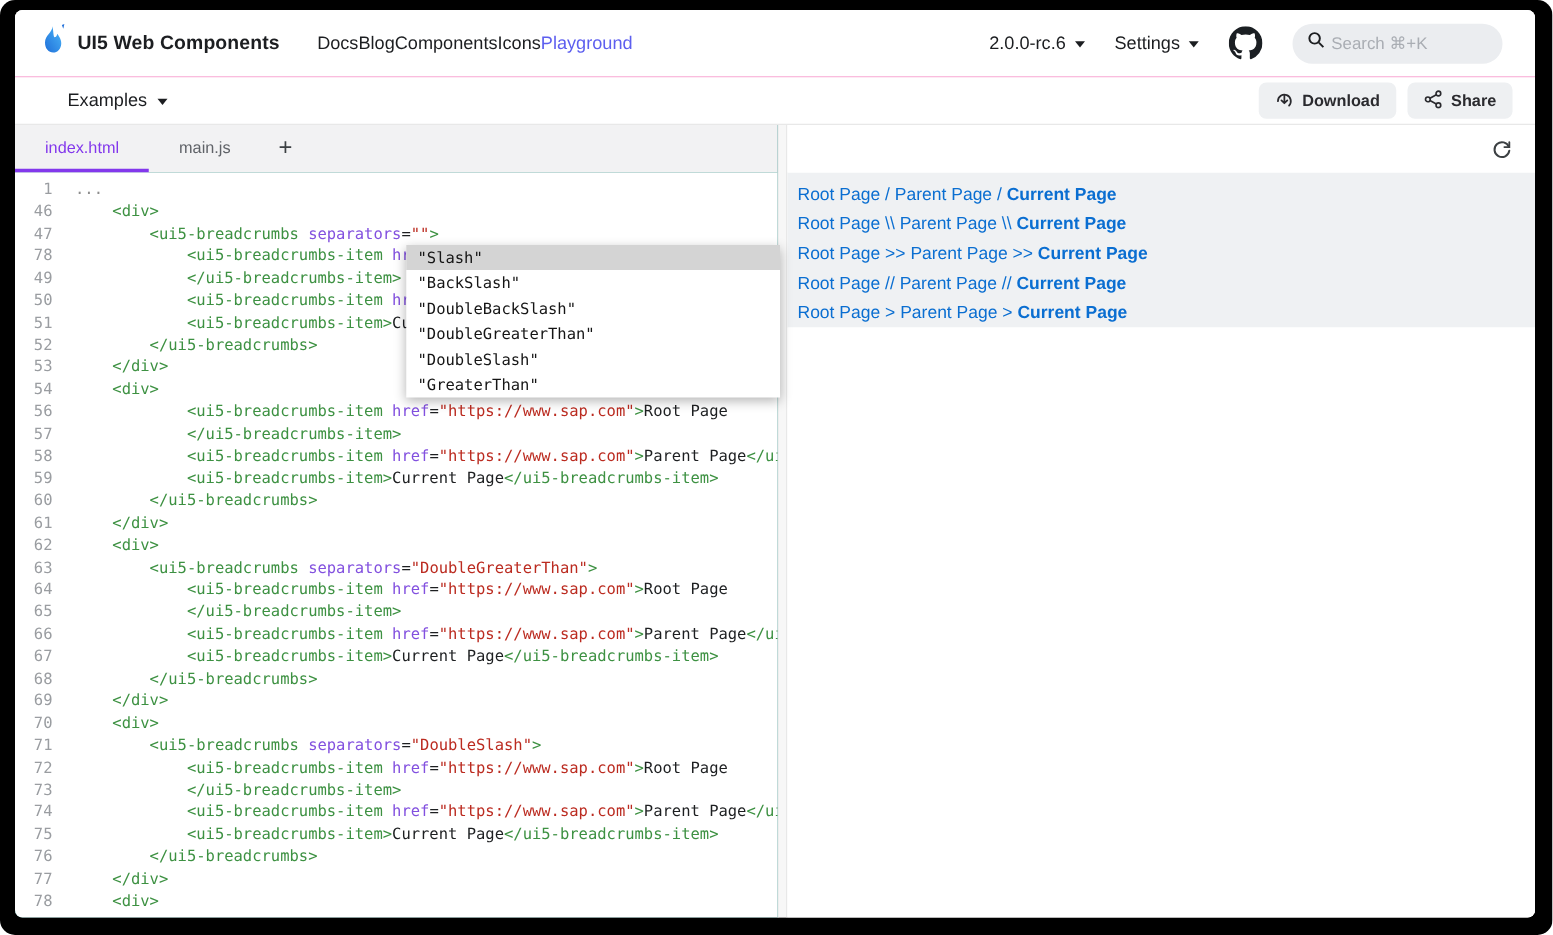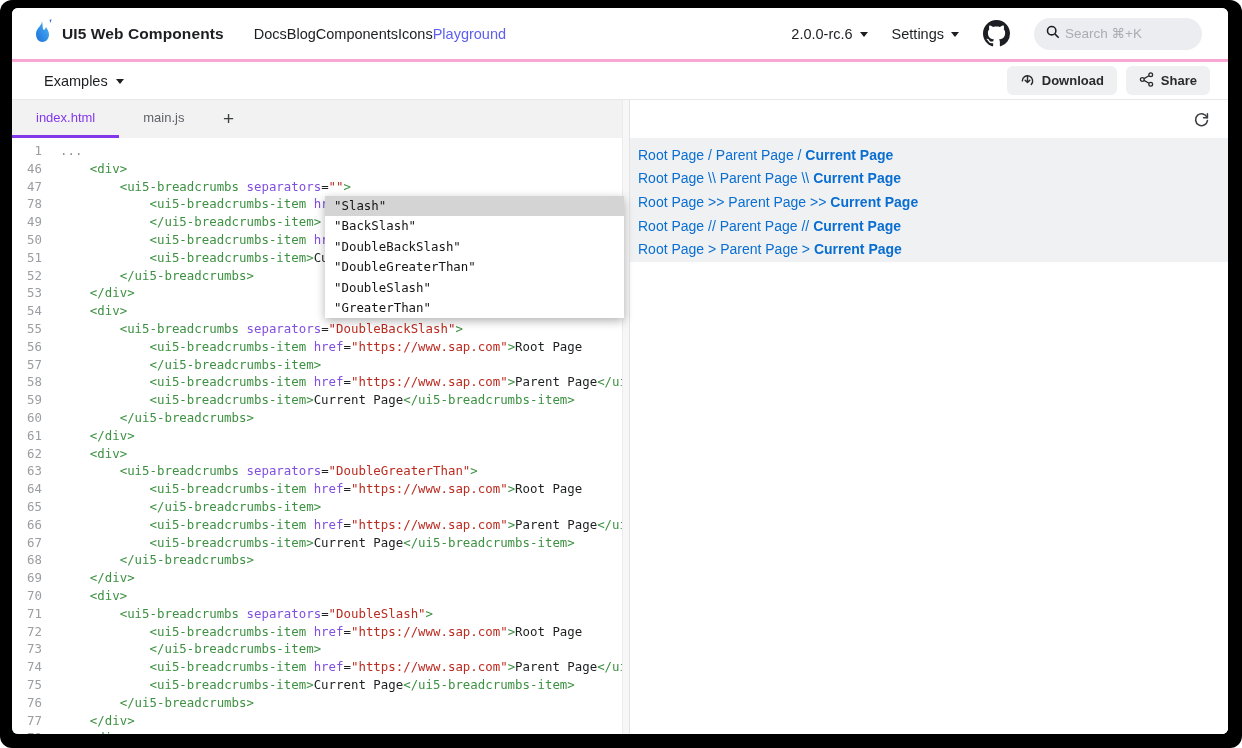--- a/index.html
+++ b/index.html
@@ -3,36 +3,36 @@
 <meta charset="utf-8">
 <style>
   * { margin:0; padding:0; box-sizing:border-box; }
   html,body { background:#ffffff; }
   body { width:1242px; height:748px; font-family:"Liberation Sans", sans-serif; }
 
   .canvas { position:relative; width:1242px; height:748px; background:#000; border-radius:12px; overflow:hidden; }
   .app { position:absolute; left:12px; top:8px; width:1216px; height:726px; background:#fff; border-radius:6px; overflow:hidden; display:flex; flex-direction:column; }
 
   
-  .nav { height:54px; flex:0 0 54px; display:flex; align-items:center; padding:0 26px 0 20px; border-bottom:3px solid #f9a8d4; background:#fff; }
+  .nav { height:54px; flex:0 0 54px; display:flex; align-items:center; padding:0 26px 0 20px; border-bottom:1px solid #f9a8d4; background:#fff; }
   .brand { display:flex; align-items:center; gap:8px; cursor:pointer; }
   .brand-title { font-size:15.5px; font-weight:700; color:#1c1e21; letter-spacing:.1px; }
   .nav-links { display:flex; align-items:center; margin-left:30px; }
   .nav-link { font-size:14.5px; color:#1c1e21; cursor:pointer; }
   .nav-link.active { color:#5d5fef; }
   .nav-right { margin-left:auto; display:flex; align-items:center; gap:24px; }
   .nav-drop { display:flex; align-items:center; gap:7px; font-size:14.5px; color:#1c1e21; cursor:pointer; }
   .caret { width:0; height:0; border-left:4.5px solid transparent; border-right:4.5px solid transparent; border-top:5.5px solid #1c1e21; display:inline-block; margin-top:2px; }
   .gh { width:27px; height:27px; display:flex; align-items:center; justify-content:center; cursor:pointer; }
   .searchbox { display:flex; align-items:center; gap:5px; width:168px; height:32px; border-radius:16px; background:#ebedf0; padding:0 12px; }
   .searchbox input { border:0; outline:0; background:transparent; font-size:13.5px; color:#333; width:120px; font-family:"Liberation Sans", sans-serif; }
   .searchbox input::placeholder { color:#a9adb3; }
 
   
-  .toolbar { height:38px; flex:0 0 38px; display:flex; align-items:center; padding:0 18px 0 32px; background:#fff; border-bottom:1px solid #e8e8e8; }
+  .toolbar { height:38px; flex:0 0 38px; display:flex; align-items:center; padding:0 18px 0 42px; background:#fff; border-bottom:1px solid #e8e8e8; }
   .examples { display:flex; align-items:center; gap:8px; font-size:14.5px; color:#1c1e21; cursor:pointer; }
   .toolbar-right { margin-left:auto; display:flex; align-items:center; gap:9px; }
   .tbtn { display:flex; align-items:center; gap:7px; height:29px; padding:0 13px; border-radius:6px; background:#eef0f2; border:0; font-size:13px; font-weight:700; color:#2a2a2e; cursor:pointer; font-family:"Liberation Sans", sans-serif; }
 
   
   .main { flex:1; display:flex; min-height:0; }
   .editor-pane { width:610px; flex:0 0 610px; position:relative; background:#0f766e; }
   .scroll-strip { width:8px; flex:0 0 8px; background:#f7f7f7; border-left:1px solid #ececec; border-right:1px solid #e3e3e3; }
   .preview-pane { flex:1; background:#fff; display:flex; flex-direction:column; min-width:0; }
 
@@ -166,21 +166,20 @@
             <div class="code-line"><span class="ln">1</span><span class="src"><span class="tk-fold">...</span></span></div>
             <div class="code-line"><span class="ln">46</span><span class="src"><span class="tk-p">    </span><span class="tk-tag">&lt;div&gt;</span></span></div>
             <div class="code-line"><span class="ln">47</span><span class="src"><span class="tk-p">        </span><span class="tk-tag">&lt;ui5-breadcrumbs</span><span class="tk-p"> </span><span class="tk-attr">separators</span><span class="tk-p">=</span><span class="tk-str">""</span><span class="tk-tag">&gt;</span></span></div>
             <div class="code-line"><span class="ln">78</span><span class="src"><span class="tk-p">            </span><span class="tk-tag">&lt;ui5-breadcrumbs-item</span><span class="tk-p"> </span><span class="tk-attr">href</span><span class="tk-p">=</span><span class="tk-str">"https://www.sap.com"</span><span class="tk-tag">&gt;</span><span class="tk-txt">Root Page</span></span></div>
             <div class="code-line"><span class="ln">49</span><span class="src"><span class="tk-p">            </span><span class="tk-tag">&lt;/ui5-breadcrumbs-item&gt;</span></span></div>
             <div class="code-line"><span class="ln">50</span><span class="src"><span class="tk-p">            </span><span class="tk-tag">&lt;ui5-breadcrumbs-item</span><span class="tk-p"> </span><span class="tk-attr">href</span><span class="tk-p">=</span><span class="tk-str">"https://www.sap.com"</span><span class="tk-tag">&gt;</span><span class="tk-txt">Parent Page</span><span class="tk-tag">&lt;/ui5-breadcrumbs-item&gt;</span></span></div>
             <div class="code-line"><span class="ln">51</span><span class="src"><span class="tk-p">            </span><span class="tk-tag">&lt;ui5-breadcrumbs-item&gt;</span><span class="tk-txt">Current Page</span><span class="tk-tag">&lt;/ui5-breadcrumbs-item&gt;</span></span></div>
             <div class="code-line"><span class="ln">52</span><span class="src"><span class="tk-p">        </span><span class="tk-tag">&lt;/ui5-breadcrumbs&gt;</span></span></div>
             <div class="code-line"><span class="ln">53</span><span class="src"><span class="tk-p">    </span><span class="tk-tag">&lt;/div&gt;</span></span></div>
             <div class="code-line"><span class="ln">54</span><span class="src"><span class="tk-p">    </span><span class="tk-tag">&lt;div&gt;</span></span></div>
-            <div class="code-line"><span class="ln">55</span><span class="src"><span class="tk-p">        </span><span class="tk-tag">&lt;ui5-breadcrumbs</span><span class="tk-p"> </span><span class="tk-attr">separators</span><span class="tk-p">=</span><span class="tk-str">"DoubleBackSlash"</span><span class="tk-tag">&gt;</span></span></div>
             <div class="code-line"><span class="ln">56</span><span class="src"><span class="tk-p">            </span><span class="tk-tag">&lt;ui5-breadcrumbs-item</span><span class="tk-p"> </span><span class="tk-attr">href</span><span class="tk-p">=</span><span class="tk-str">"https://www.sap.com"</span><span class="tk-tag">&gt;</span><span class="tk-txt">Root Page</span></span></div>
             <div class="code-line"><span class="ln">57</span><span class="src"><span class="tk-p">            </span><span class="tk-tag">&lt;/ui5-breadcrumbs-item&gt;</span></span></div>
             <div class="code-line"><span class="ln">58</span><span class="src"><span class="tk-p">            </span><span class="tk-tag">&lt;ui5-breadcrumbs-item</span><span class="tk-p"> </span><span class="tk-attr">href</span><span class="tk-p">=</span><span class="tk-str">"https://www.sap.com"</span><span class="tk-tag">&gt;</span><span class="tk-txt">Parent Page</span><span class="tk-tag">&lt;/ui5-breadcrumbs-item&gt;</span></span></div>
             <div class="code-line"><span class="ln">59</span><span class="src"><span class="tk-p">            </span><span class="tk-tag">&lt;ui5-breadcrumbs-item&gt;</span><span class="tk-txt">Current Page</span><span class="tk-tag">&lt;/ui5-breadcrumbs-item&gt;</span></span></div>
             <div class="code-line"><span class="ln">60</span><span class="src"><span class="tk-p">        </span><span class="tk-tag">&lt;/ui5-breadcrumbs&gt;</span></span></div>
             <div class="code-line"><span class="ln">61</span><span class="src"><span class="tk-p">    </span><span class="tk-tag">&lt;/div&gt;</span></span></div>
             <div class="code-line"><span class="ln">62</span><span class="src"><span class="tk-p">    </span><span class="tk-tag">&lt;div&gt;</span></span></div>
             <div class="code-line"><span class="ln">63</span><span class="src"><span class="tk-p">        </span><span class="tk-tag">&lt;ui5-breadcrumbs</span><span class="tk-p"> </span><span class="tk-attr">separators</span><span class="tk-p">=</span><span class="tk-str">"DoubleGreaterThan"</span><span class="tk-tag">&gt;</span></span></div>
             <div class="code-line"><span class="ln">64</span><span class="src"><span class="tk-p">            </span><span class="tk-tag">&lt;ui5-breadcrumbs-item</span><span class="tk-p"> </span><span class="tk-attr">href</span><span class="tk-p">=</span><span class="tk-str">"https://www.sap.com"</span><span class="tk-tag">&gt;</span><span class="tk-txt">Root Page</span></span></div>
             <div class="code-line"><span class="ln">65</span><span class="src"><span class="tk-p">            </span><span class="tk-tag">&lt;/ui5-breadcrumbs-item&gt;</span></span></div>

